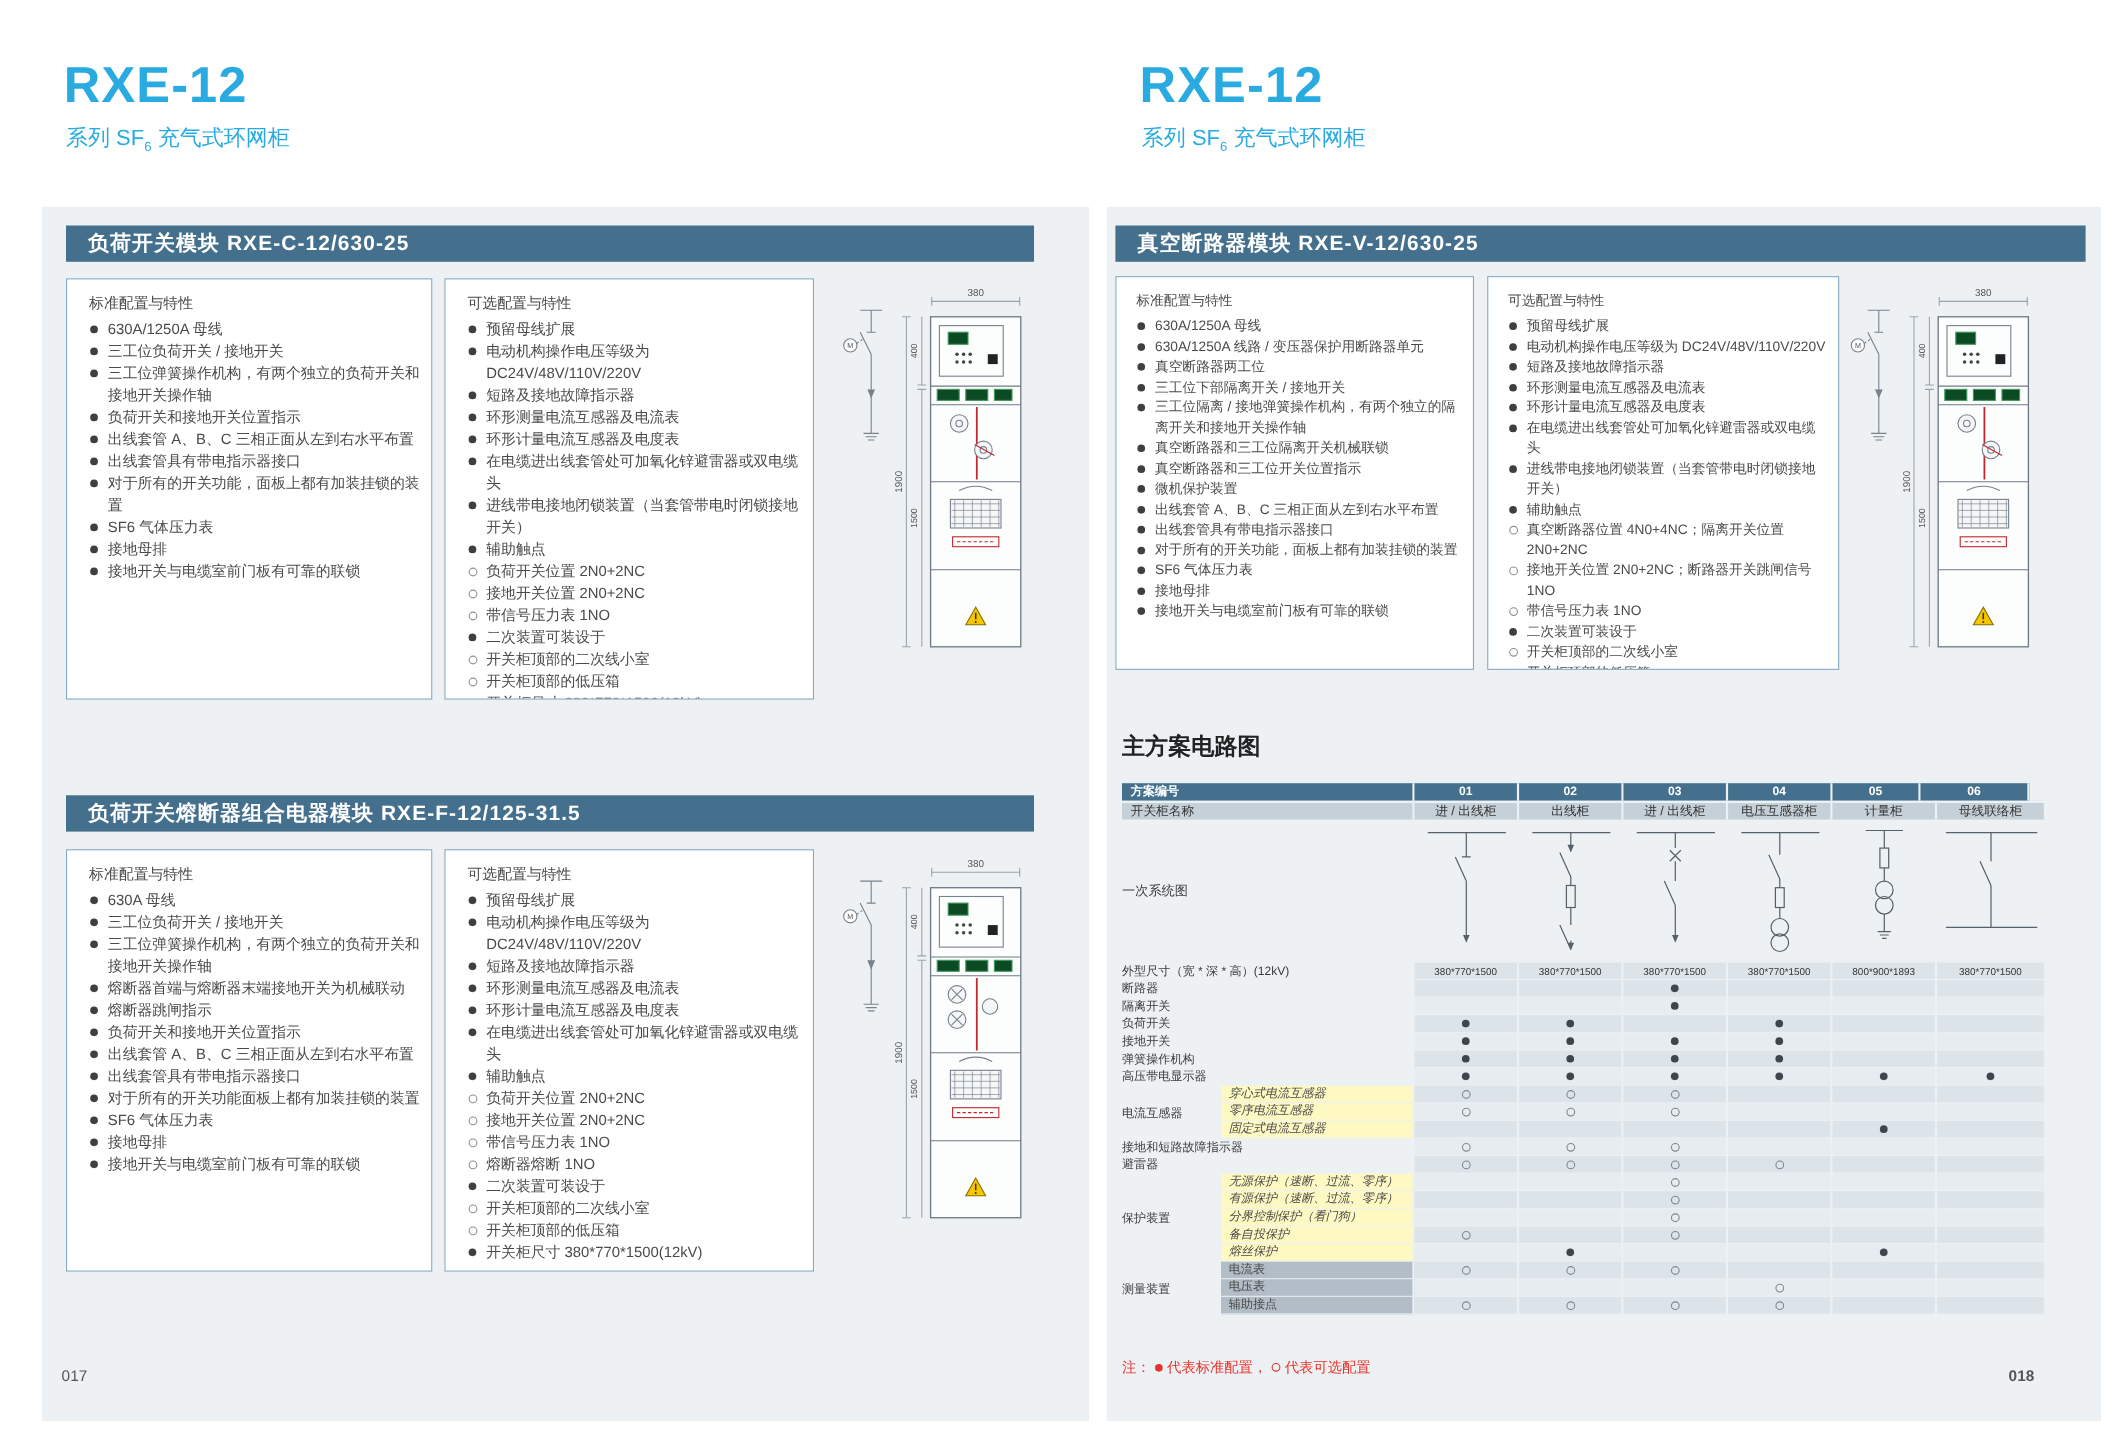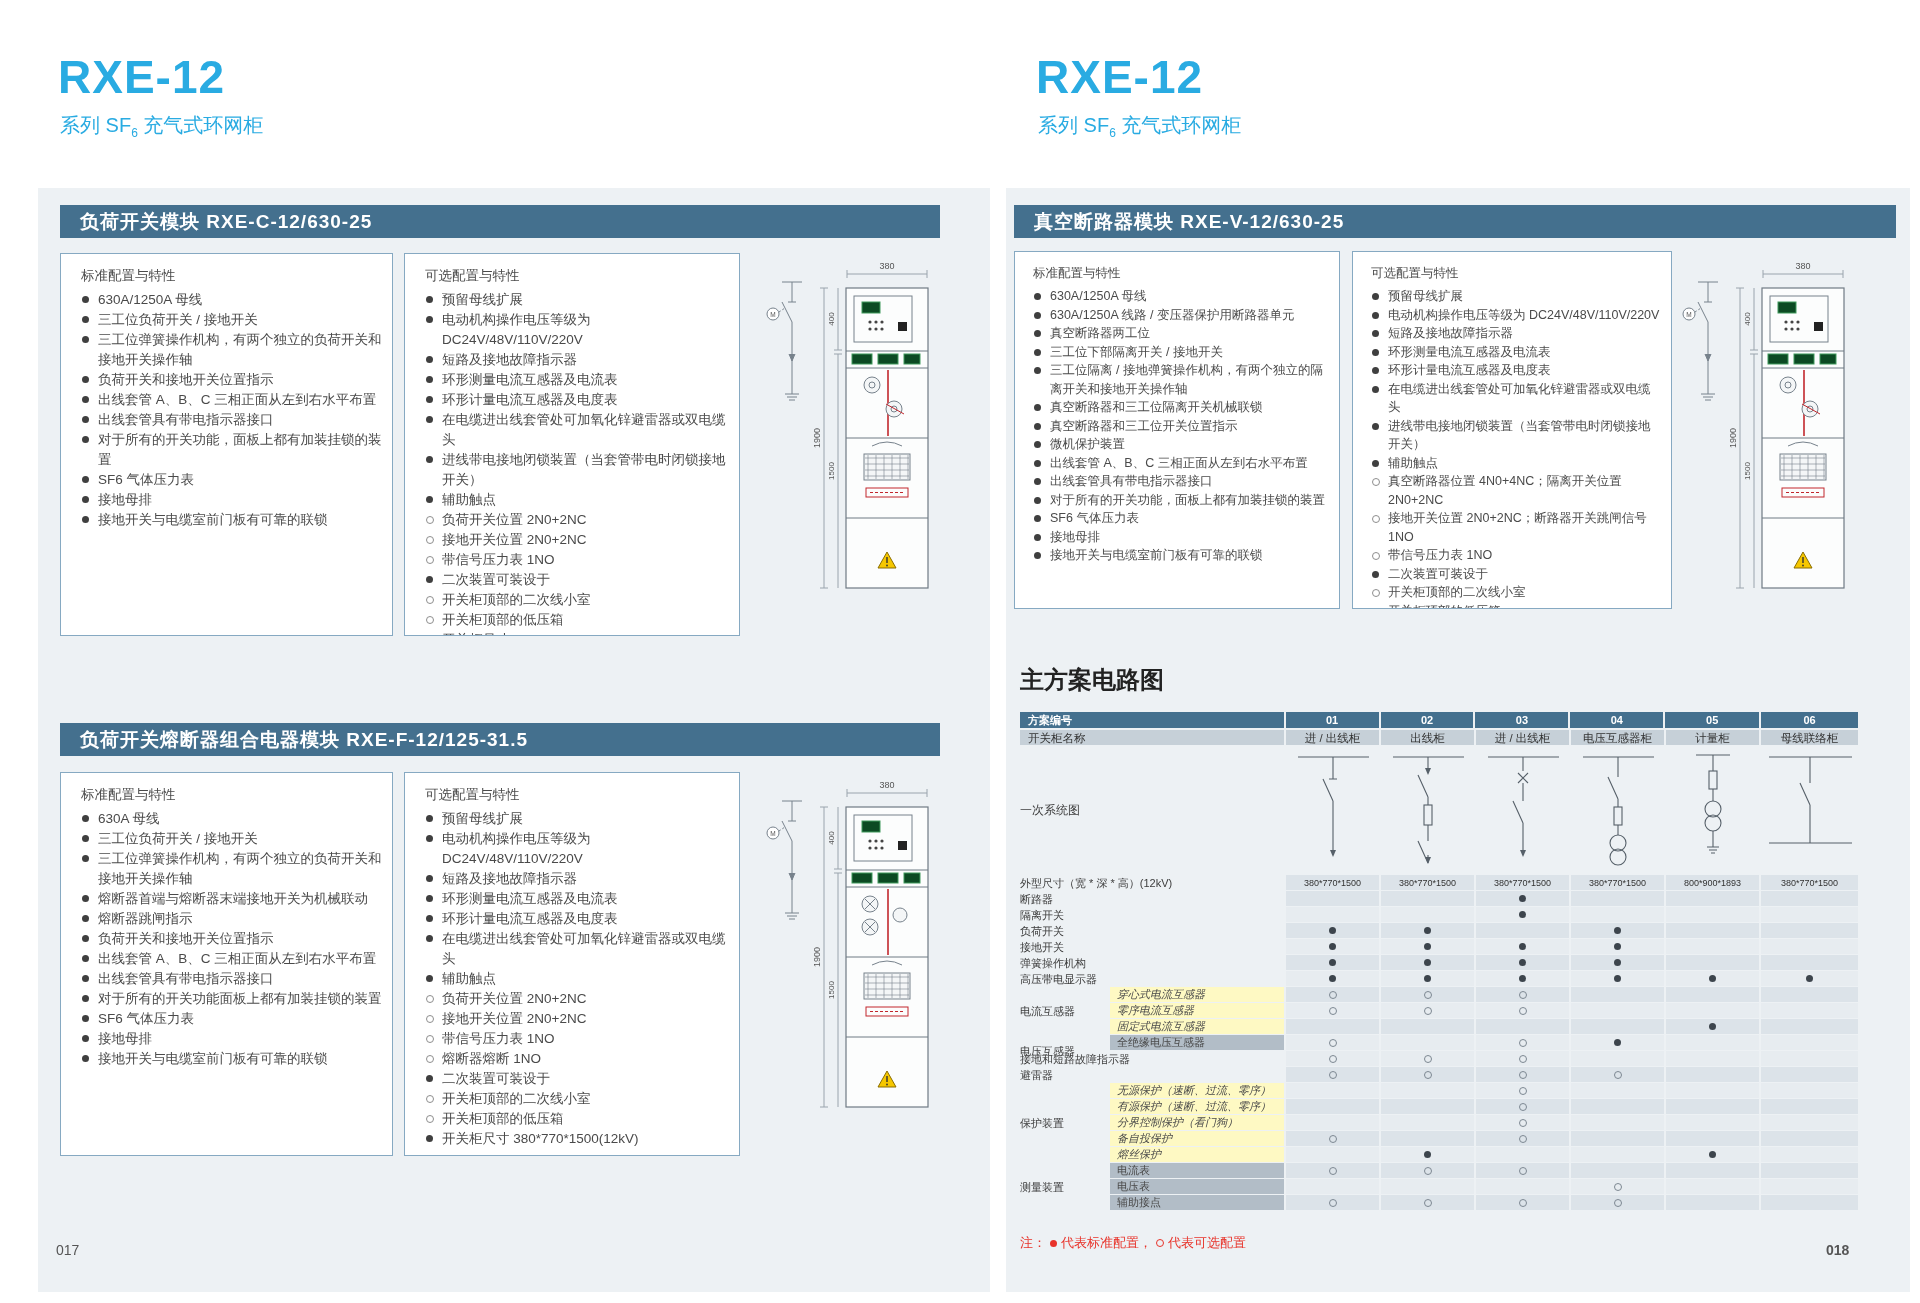--- a/index.html
+++ b/index.html
@@ -16,21 +16,21 @@
        padding:13px 10px 0 20px;overflow:hidden;}
   .btitle{font-size:13.5px;color:#4a4a4a;margin-bottom:5px;}
   .li{position:relative;padding-left:17px;font-size:13.5px;line-height:20px;color:#4a4a4a;}
   .rp .li{font-size:12.5px;line-height:18.5px;}
   .rp .btitle{font-size:12.5px;}
   .bu{position:absolute;left:1px;top:6px;width:7px;height:7px;border-radius:50%;}
   .bu.f{background:#3f3f3f;}
   .bu.o{width:6px;height:6px;border:1px solid #8e8e8e;background:#fff;top:6px;}
   .red{color:#e8332a;}
   .pagenum{position:absolute;font-size:14px;color:#555;}
-  .h2{position:absolute;font-size:24px;font-weight:bold;color:#222;}
+  .h2{position:absolute;font-size:21px;font-weight:bold;color:#222;}
   
   .tbl{position:absolute;left:1020px;top:712px;width:840px;}
   .trow{display:flex;}
   .hc{background:#44708e;color:#fff;font-size:11px;font-weight:bold;line-height:16px;height:16px;
       text-align:center;border-right:2px solid #edf1f4;box-sizing:border-box;}
   .hc.corner{text-align:left;padding-left:8px;}
   .nc{background:#c6d0d8;color:#333;font-size:11.5px;line-height:17px;height:17px;text-align:center;
       border-right:2px solid #edf1f4;border-top:2px solid #edf1f4;box-sizing:border-box;white-space:nowrap;overflow:hidden;}
   .nc.corner{text-align:left;padding-left:8px;background:#c6d0d8;}
   .drow{height:130px;}
@@ -430,21 +430,21 @@
 
 <div class="h2" style="left:1020px;top:664px;">主方案电路图</div>
 
 <div class="tbl" id="scheme-table">
     <div class="trow">
       <div class="hc corner" style="width: 266px;">方案编号</div>
       <div class="hc" style="width: 95px;">01</div>
       <div class="hc" style="width: 95px;">02</div>
       <div class="hc" style="width: 95px;">03</div>
       <div class="hc" style="width: 95px;">04</div>
-      <div class="hc" style="width: 96px;">05</div>
+      <div class="hc" style="width: 80px;">05</div>
       <div class="hc" style="width: 99px;">06</div>
     </div>
     <div class="trow">
       <div class="nc corner" style="width: 266px;">开关柜名称</div>
       <div class="nc" style="width: 95px;">进 / 出线柜</div>
       <div class="nc" style="width: 95px;">出线柜</div>
       <div class="nc" style="width: 95px;">进 / 出线柜</div>
       <div class="nc" style="width: 95px;">电压互感器柜</div>
       <div class="nc" style="width: 95px;">计量柜</div>
       <div class="nc" style="width: 99px;">母线联络柜</div>
@@ -660,37 +660,20 @@
       <div class="vc a" style="width: 95px;"></div>
       <div class="vc a" style="width: 95px;"></div>
       <div class="vc a" style="width: 95px;"></div>
       <div class="vc a" style="width: 95px;"></div>
       <div class="vc a" style="width: 95px;">
         <span class="dot"></span>
       </div>
       <div class="vc a w" style="width: 99px;"></div>
     </div>
     <div class="trow brow">
-      <div class="gover" style="height: 32px; top: 0px;">电压互感器</div>
-      <div class="gcol"></div>
-      <div class="scol dark">全绝缘电压互感器</div>
-      <div class="vc b" style="width: 95px;">
-        <span class="ring"></span>
-      </div>
-      <div class="vc b" style="width: 95px;"></div>
-      <div class="vc b" style="width: 95px;">
-        <span class="ring"></span>
-      </div>
-      <div class="vc b" style="width: 95px;">
-        <span class="dot"></span>
-      </div>
-      <div class="vc b" style="width: 95px;"></div>
-      <div class="vc b w" style="width: 99px;"></div>
-    </div>
-    <div class="trow brow">
       <div class="flab" style="line-height: 16px;">接地和短路故障指示器</div>
       <div class="vc b" style="width: 95px;">
         <span class="ring"></span>
       </div>
       <div class="vc b" style="width: 95px;">
         <span class="ring"></span>
       </div>
       <div class="vc b" style="width: 95px;">
         <span class="ring"></span>
       </div>

